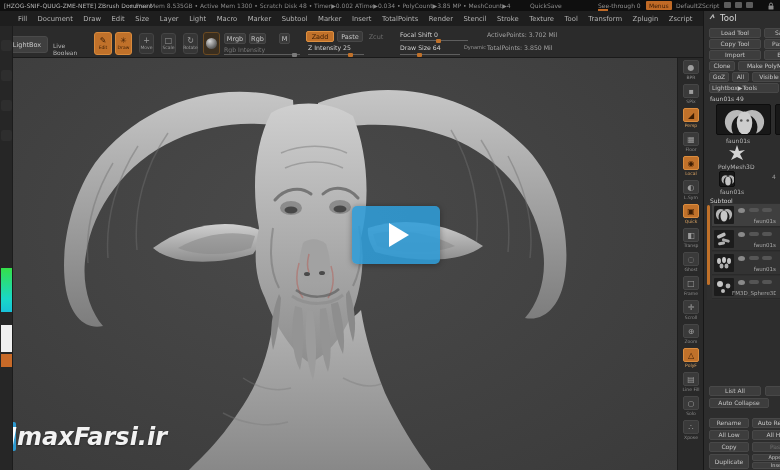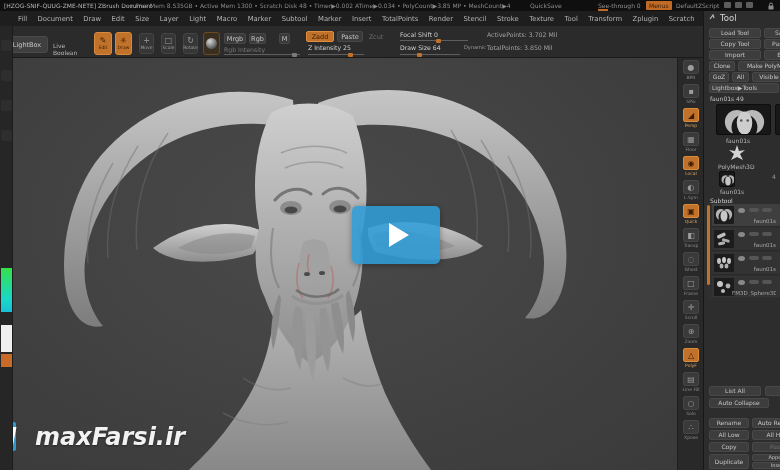--- a/index.html
+++ b/index.html
@@ -49,21 +49,21 @@
   .ls-ghost { position:absolute; left:1px; width:11px; height:11px; background:#2e2e2e; border-radius:2px; }
   .grad-swatch { position:absolute; left:1px; top:242px; width:11px; height:44px; }
   .swatch { position:absolute; left:1px; width:11px; }
 
   
   .canvas { position:absolute; left:13px; top:58px; width:664px; height:412px; background:radial-gradient(ellipse at 45% 40%, #4a4a4a 0%, #434343 45%, #3a3a3a 100%); overflow:hidden; }
   .playbtn { position:absolute; left:339px; top:148px; width:88px; height:58px; background:rgba(47,156,215,0.88); border-radius:5px; box-shadow:0 1px 6px rgba(0,0,0,.35); display:flex; align-items:center; justify-content:center; cursor:pointer; }
   .playbtn .tri { width:0; height:0; border-left:20px solid #fff; border-top:12px solid transparent; border-bottom:12px solid transparent; margin-left:6px; }
   .watermark { position:absolute; left:-13px; top:364px; display:flex; align-items:center; }
   .watermark .dbox { width:16px; height:29px; background:#2e9ad0; border-radius:2px; color:#fff; font-size:23px; font-weight:bold; font-style:italic; display:flex; align-items:center; justify-content:center; }
-  .watermark .wtxt { color:#f2f2f2; font-size:24px; font-weight:bold; font-style:italic; letter-spacing:0; margin-left:1px; text-shadow:0 1px 2px rgba(0,0,0,.4);padding-left:18px; }
+  .watermark .wtxt { color:#f2f2f2; font-size:24px; font-weight:bold; font-style:italic; letter-spacing:0; margin-left:1px; text-shadow:0 1px 2px rgba(0,0,0,.4); }
 
   
   .rightshelf { position:absolute; left:677px; top:58px; width:26px; height:412px; background:#292929; border-left:1px solid #1e1e1e; }
   .rs-item { position:absolute; left:2px; width:22px; height:22px; display:flex; flex-direction:column; align-items:center; }
   .rs-item .ic { width:16px; height:14px; background:#3a3a3a; border:1px solid #464646; border-radius:2px; color:#9d9d9d; font-size:8px; line-height:13px; text-align:center; }
   .rs-item.active .ic { background:#c0712a; border-color:#da8c3e; color:#3c1d04; }
   .rs-item .lb { font-size:4.5px; color:#8c8c8c; margin-top:1px; }
   .rs-item.active .lb { color:#d8a263; }
 
   
@@ -120,21 +120,21 @@
     <span>Marker</span>
     <span>Insert</span>
     <span>TotalPoints</span>
     <span>Render</span>
     <span>Stencil</span>
     <span>Stroke</span>
     <span>Texture</span>
     <span>Tool</span>
     <span>Transform</span>
     <span>Zplugin</span>
-    <span>Scratch</span>
+    <span>Zscript</span>
   </div>
 
   <div class="topshelf">
     <div class="shelf-btn" style="left:6px; top:10px; width:42px; height:17px;">LightBox</div>
     <div class="flat-label" style="left:53px; top:16px; width:32px;">Live Boolean</div>
 
     <div class="iconbtn orange" style="left:94px; top:6px; width:18px; height:23px;">
       <span class="g">✎</span>
       <span class="l">Edit</span>
     </div>

